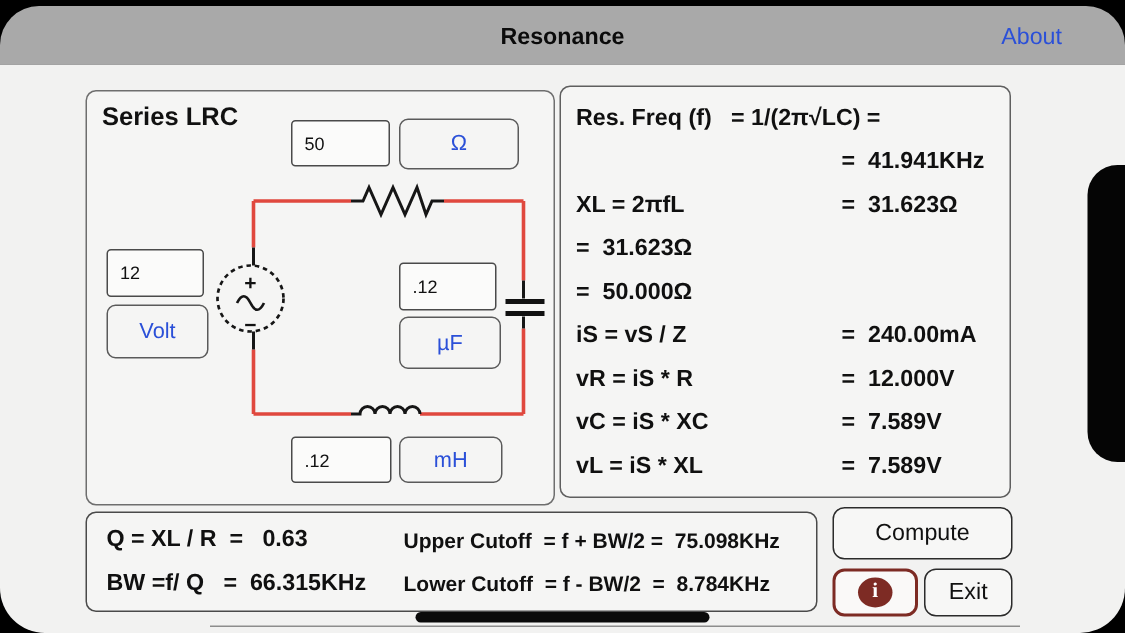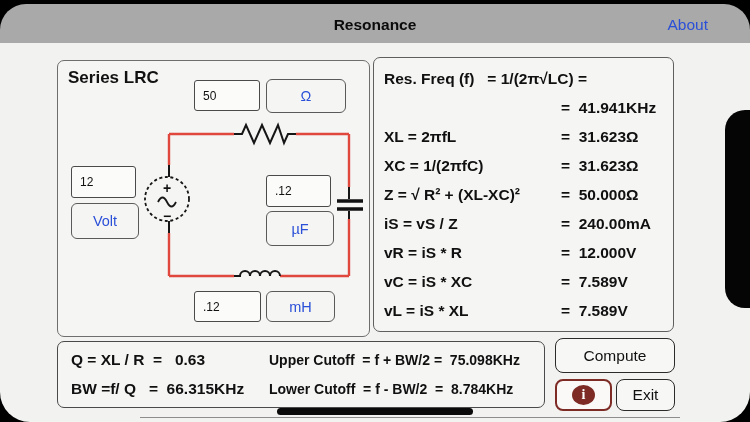--- a/index.html
+++ b/index.html
@@ -123,25 +123,23 @@
     </div>
     <div class="res-row">
       <span class="f"></span>
       <span class="v">=  41.941KHz</span>
     </div>
     <div class="res-row">
       <span class="f">XL = 2πfL</span>
       <span class="v">=  31.623Ω</span>
     </div>
     <div class="res-row">
-      <span class="f">XC = 1/(2πfC)</span>
       <span class="v">=  31.623Ω</span>
     </div>
     <div class="res-row">
-      <span class="f">Z = √ R² + (XL-XC)²</span>
       <span class="v">=  50.000Ω</span>
     </div>
     <div class="res-row">
       <span class="f">iS = vS / Z</span>
       <span class="v">=  240.00mA</span>
     </div>
     <div class="res-row">
       <span class="f">vR = iS * R</span>
       <span class="v">=  12.000V</span>
     </div>

